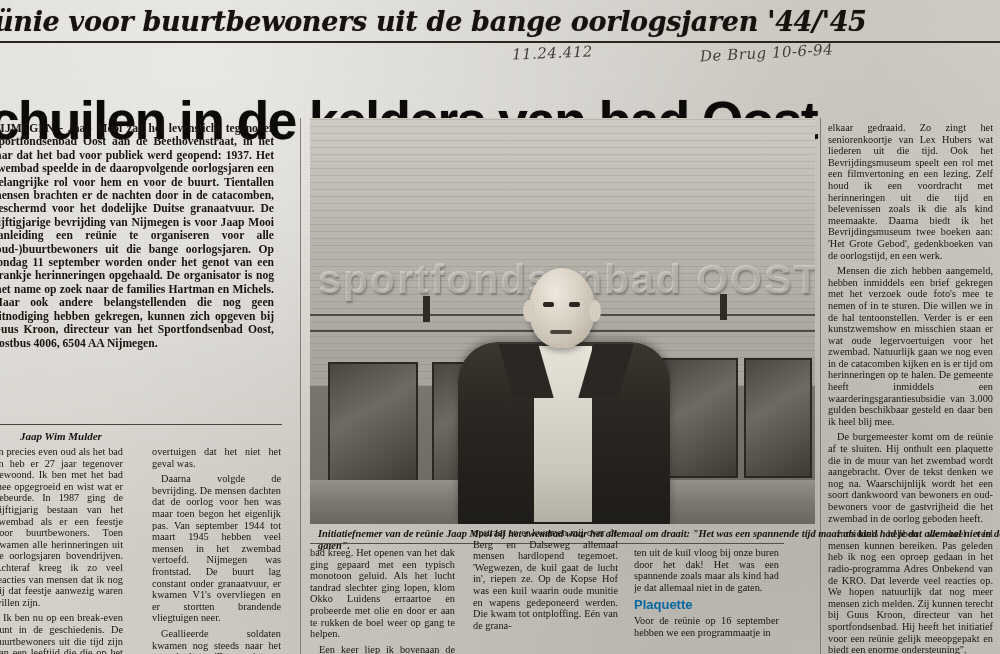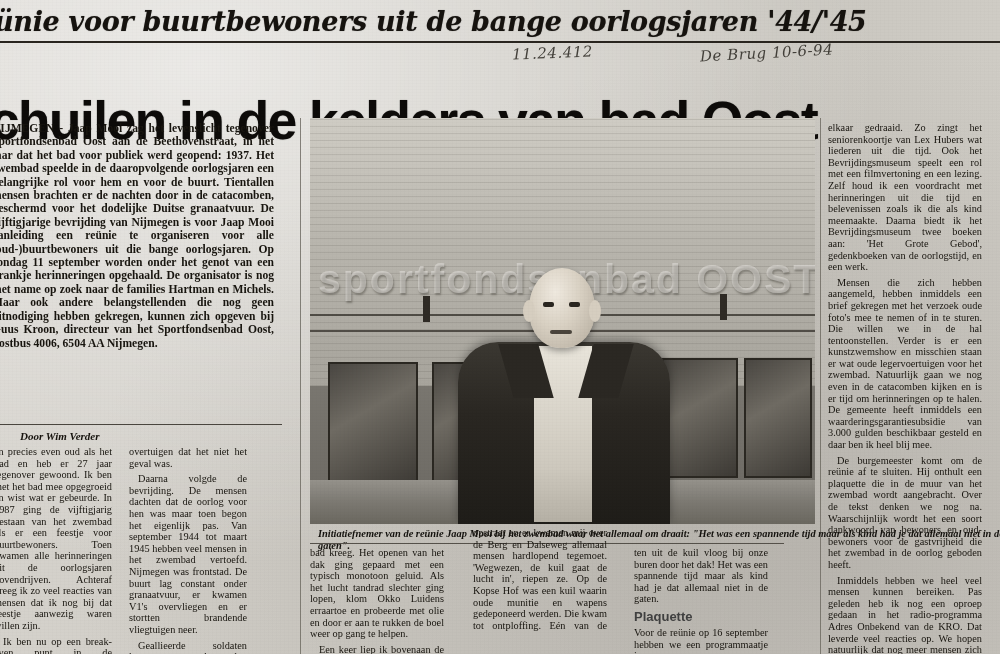--- a/index.html
+++ b/index.html
@@ -93,21 +93,21 @@
   
   .col {
     position: absolute;
     font-family: "Liberation Serif", serif;
     font-size: 10.3px;
     line-height: 11.6px;
     color: #18150f;
     text-align: justify;
     overflow: hidden;
   }
-  .col p { margin: 0 16px 4px 0; }
+  .col p { margin: 0 5px 4px 0; }
   .col p.ind { text-indent: 9px; }
 
   
   #lead-col {
     top: 122px;
     left: -8px;
     width: 282px;
     font-size: 11.6px;
     line-height: 13.4px;
     font-weight: 600;
@@ -130,32 +130,32 @@
   .rule-byline {
     position: absolute;
     top: 424px;
     left: -8px;
     width: 290px;
     height: 1px;
     background: #4a463f;
   }
 
   #col1 { top: 446px; left: -6px;  width: 134px; height: 208px; }
-  #col2 { top: 446px; left: 129px; width: 134px; height: 208px; }
+  #col2 { top: 446px; left: 152px; width: 134px; height: 208px; }
   #col3 { top: 547px; left: 310px; width: 150px; height: 107px; }
   #col4 { top: 527px; left: 473px; width: 150px; height: 107px; }
   #col5 { top: 547px; left: 634px; width: 150px; height: 107px; }
   #col6 { top: 122px; left: 828px; width: 170px; height: 532px; }
 
   .subhead {
     font-family: "Liberation Sans", sans-serif;
     font-weight: 700;
     font-size: 13px;
     line-height: 15px;
-    color: #404040;
+    color: #0369a1;
     margin: 4px 0 3px 0;
   }
 
   
   .photo-wrap {
     position: absolute;
     top: 118px;
     left: 310px;
     width: 505px;
     height: 406px;
@@ -319,21 +319,21 @@
   <h1 class="headline">chuilen in de kelders van bad Oost</h1>
 
   <div class="vrule vr1"></div>
   <div class="vrule vr2"></div>
 
   <div class="col" id="lead-col">
     <span class="placename">NIJMEGEN</span><span> - Jaap Mooi zag het levenslicht tegenover Sportfondsenbad Oost aan de Beethovenstraat, in het jaar dat het bad voor publiek werd geopend: 1937. Het zwembad speelde in de daaropvolgende oorlogsjaren een belangrijke rol voor hem en voor de buurt. Tientallen mensen brachten er de nachten door in de catacomben, beschermd voor het dodelijke Duitse granaatvuur. De vijftigjarige bevrijding van Nijmegen is voor Jaap Mooi aanleiding een reünie te organiseren voor alle (oud-)buurtbewoners uit die bange oorlogsjaren. Op zondag 11 september worden onder het genot van een drankje herinneringen opgehaald. De organisator is nog met name op zoek naar de families Hartman en Michels. Maar ook andere belangstellenden die nog geen uitnodiging hebben gekregen, kunnen zich opgeven bij Guus Kroon, directeur van het Sportfondsenbad Oost, Postbus 4006, 6504 AA Nijmegen.</span>
   </div>
 
   <div class="rule-byline"></div>
-  <div id="byline">Door Wim Verder</div>
+  <div id="byline">Jaap Wim Mulder</div>
 
   <div class="photo-wrap">
     <div class="photo">
       <div class="facade"></div>
       <div class="brickrows"></div>
       <div class="ghost-text">sportfondsenbad OOST</div>
       <div class="wire w1"></div>
       <div class="wire w2"></div>
       <div class="lamp l1"></div>
       <div class="lamp l2"></div>
@@ -370,21 +370,21 @@
       <p class="ind">Geallieerde soldaten kwamen nog steeds naar het zwembad toe. 'Do you have a sister' vroegen ze altijd. Wij leerden op chocola en keken achterin de laadbakken van hun vrachtwagens. Ze gaven pas chocola als wij onze zusjes meebrachten, maar dat deden we natuurlijk niet.</p>
     </div>
   <div class="col" id="col3">
       <p>bad kreeg. Het openen van het dak ging gepaard met een typisch monotoon geluid. Als het lucht tandrad slechter ging lopen, klom Okko Luidens erraartoe en probeerde met olie en door er aan te rukken de boel weer op gang te helpen.</p>
       <p class="ind">Een keer liep ik bovenaan de Toor-</p>
     </div>
   <div class="col" id="col4">
       <p>opstraat en er kwamen mij over de Berg en Dalseweg allemaal mensen hardlopend tegemoet. 'Wegwezen, de kuil gaat de lucht in', riepen ze. Op de Kopse Hof was een kuil waarin oude munitie en wapens gedeponeerd werden. Die kwam tot ontploffing. Eén van de grana-</p>
     </div>
   <div class="col" id="col5">
-      <p>ten uit de kuil vloog bij onze buren door het dak! Het was een spannende tijd maar als kind had je dat allemaal niet in de gaten.</p>
+      <p>ten uit de kuil vloog bij onze buren door het dak! Het was een spannende zoals maar als kind had je dat allemaal niet in de gaten.</p>
       <div class="subhead">Plaquette</div>
       <p>Voor de reünie op 16 september hebben we een programmaatje in</p>
     </div>
   <div class="col" id="col6">
       <p>elkaar gedraaid. Zo zingt het seniorenkoortje van Lex Hubers wat liederen uit die tijd. Ook het Bevrijdingsmuseum speelt een rol met een filmvertoning en een lezing. Zelf houd ik een voordracht met herinneringen uit die tijd en belevenissen zoals ik die als kind meemaakte. Daarna biedt ik het Bevrijdingsmuseum twee boeken aan: 'Het Grote Gebod', gedenkboeken van de oorlogstijd, en een werk.</p>
       <p class="ind">Mensen die zich hebben aangemeld, hebben inmiddels een brief gekregen met het verzoek oude foto's mee te nemen of in te sturen. Die willen we in de hal tentoonstellen. Verder is er een kunstzwemshow en misschien staan er wat oude legervoertuigen voor het zwembad. Natuurlijk gaan we nog even in de catacomben kijken en is er tijd om herinneringen op te halen. De gemeente heeft inmiddels een waarderingsgarantiesubsidie van 3.000 gulden beschikbaar gesteld en daar ben ik heel blij mee.</p>
       <p class="ind">De burgemeester komt om de reünie af te sluiten. Hij onthult een plaquette die in de muur van het zwembad wordt aangebracht. Over de tekst denken we nog na. Waarschijnlijk wordt het een soort dankwoord van bewoners en oud-bewoners voor de gastvrijheid die het zwembad in de oorlog geboden heeft.</p>
       <p class="ind">Inmiddels hebben we heel veel mensen kunnen bereiken. Pas geleden heb ik nog een oproep gedaan in het radio-programma Adres Onbekend van de KRO. Dat leverde veel reacties op. We hopen natuurlijk dat nog meer mensen zich melden. Zij kunnen terecht bij Guus Kroon, directeur van het sportfondsenbad. Hij heeft het initiatief voor een reünie gelijk meeopgepakt en biedt een enorme ondersteuning".</p>
     </div>
 

